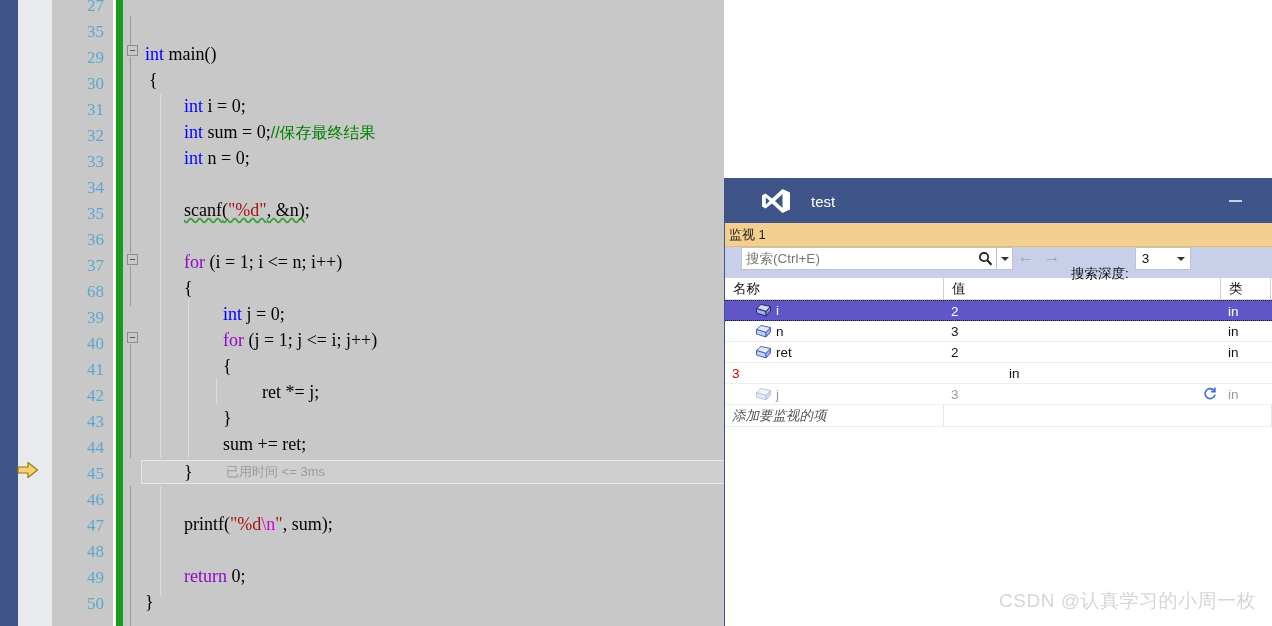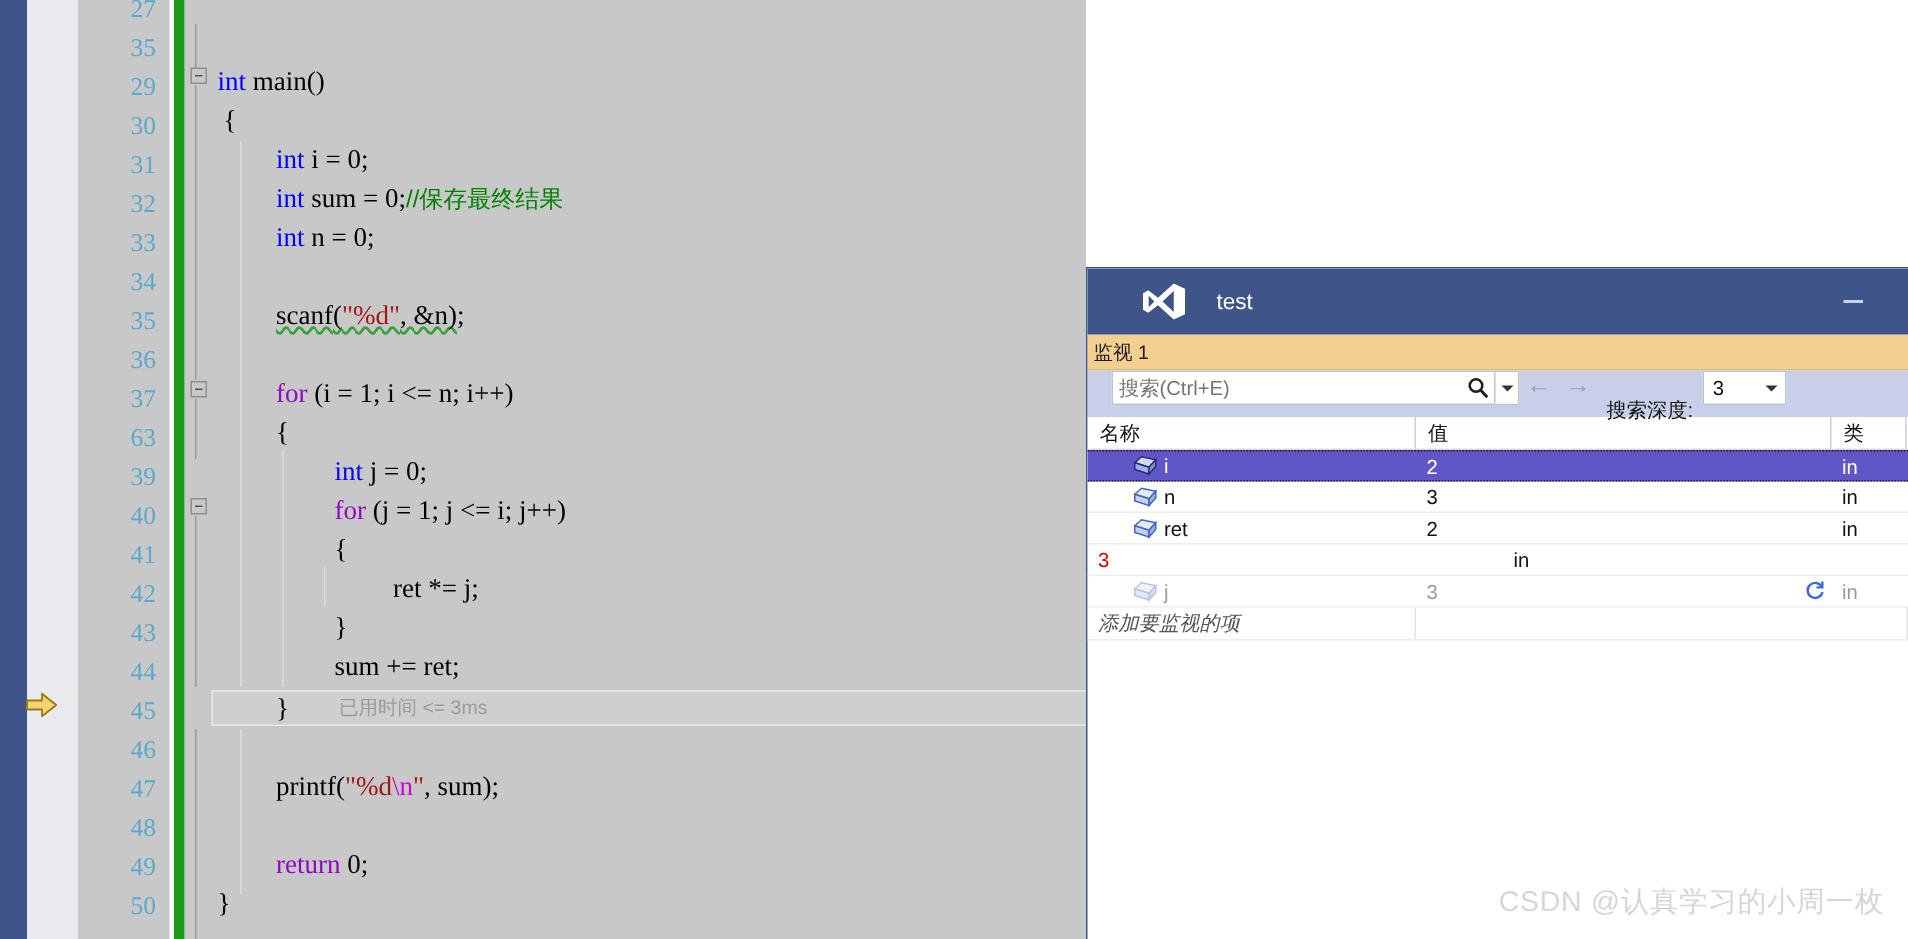--- a/index.html
+++ b/index.html
@@ -177,21 +177,21 @@
     <div class="ln" style="top:19px">35</div>
     <div class="ln" style="top:45px">29</div>
     <div class="ln" style="top:71px">30</div>
     <div class="ln" style="top:97px">31</div>
     <div class="ln" style="top:123px">32</div>
     <div class="ln" style="top:149px">33</div>
     <div class="ln" style="top:175px">34</div>
     <div class="ln" style="top:201px">35</div>
     <div class="ln" style="top:227px">36</div>
     <div class="ln" style="top:253px">37</div>
-    <div class="ln" style="top:279px">63</div>
+    <div class="ln" style="top:279px">68</div>
     <div class="ln" style="top:305px">39</div>
     <div class="ln" style="top:331px">40</div>
     <div class="ln" style="top:357px">41</div>
     <div class="ln" style="top:383px">42</div>
     <div class="ln" style="top:409px">43</div>
     <div class="ln" style="top:435px">44</div>
     <div class="ln" style="top:461px">45</div>
     <div class="ln" style="top:487px">46</div>
     <div class="ln" style="top:513px">47</div>
     <div class="ln" style="top:539px">48</div>

